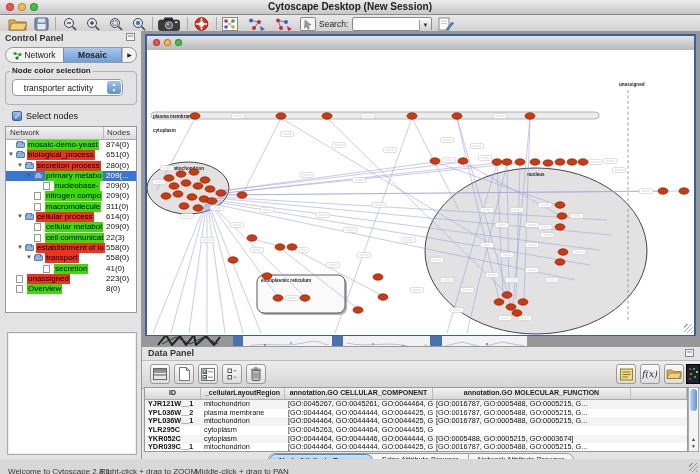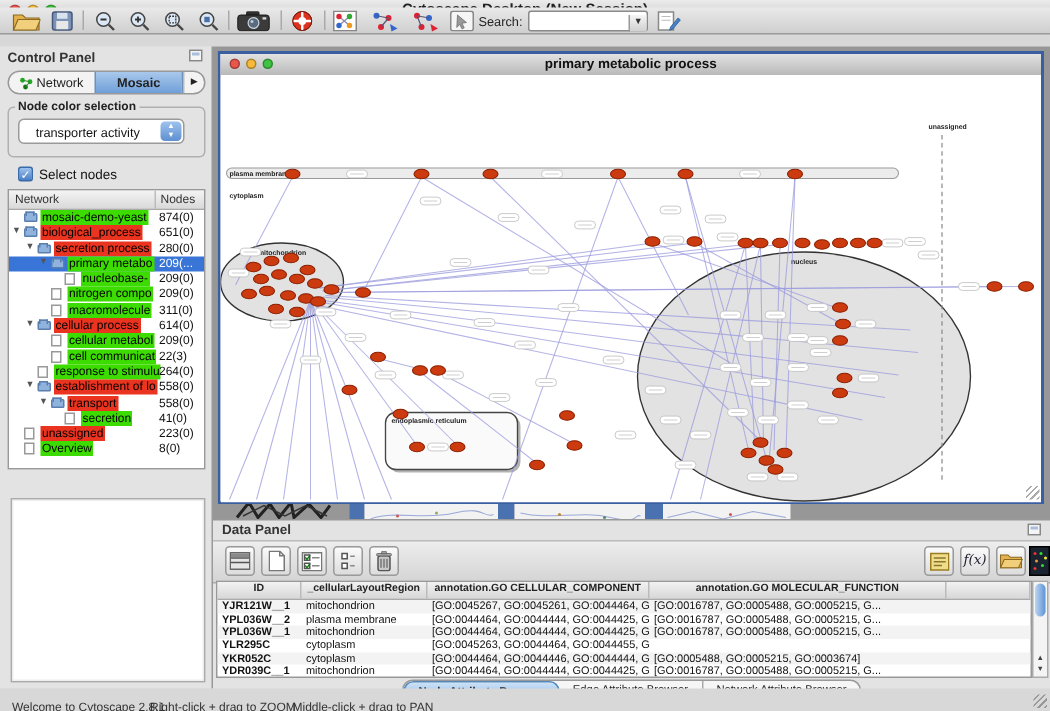--- a/index.html
+++ b/index.html
@@ -4,21 +4,21 @@
 <style>
   html,body{margin:0;padding:0;background:#888;}
   #app{position:relative;width:700px;height:474px;background:#d8d8d8;font-family:"Liberation Sans",sans-serif;overflow:hidden;
        box-shadow:0 2px 8px rgba(0,0,0,.4);}
   .abs{position:absolute;}
   
   #titlebar{left:0;top:0;width:700px;height:14px;background:linear-gradient(#ececec,#c6c6c6);border-bottom:1px solid #8a8a8a;}
   .tl{width:8px;height:8px;border-radius:50%;top:3px;border:1px solid rgba(0,0,0,.25);box-sizing:border-box;}
   #title-text{left:0;right:0;top:1px;text-align:center;font-size:10px;font-weight:bold;color:#222;}
   
-  #toolbar{left:0;top:5px;width:700px;height:17px;background:linear-gradient(#e9e9e9,#cfcfcf);border-bottom:1px solid #9a9a9a;}
+  #toolbar{left:0;top:15px;width:700px;height:17px;background:linear-gradient(#e9e9e9,#cfcfcf);border-bottom:1px solid #9a9a9a;}
   .tsep{top:2px;width:1px;height:13px;background:#aaa;}
   .ticon{top:2px;}
   #search-label{top:4px;font-size:8.5px;color:#222;}
   #search-combo{top:2px;width:78px;height:12px;background:#fff;border:1px solid #8a8a8a;border-radius:2px;}
   #search-arrow{top:2px;left:66px;width:11px;height:11px;background:linear-gradient(#f5f5f5,#d0d0d0);border-left:1px solid #999;font-size:6px;text-align:center;line-height:11px;color:#333;}
   
   #control-panel{left:0;top:31px;width:142px;height:428px;background:#e3e3e3;border-right:1px solid #9a9a9a;box-sizing:border-box;}
   #cp-title{left:5px;top:2px;font-size:9px;font-weight:bold;color:#333;}
   .float-icon{width:9px;height:8px;border:1px solid #888;background:#f5f5f5;box-sizing:border-box;}
   .float-icon::after{content:"";display:block;margin:1px;height:2px;background:#a8bedd;}
@@ -270,25 +270,20 @@
             <span class="tr-file" style="left: 28px;"></span>
             <span class="tr-chip" style="left: 39px; background: rgb(61, 220, 0);">cellular metabol</span>
             <span class="tr-count">209(0)</span>
           </div>
           <div class="tree-row">
             <span class="tr-file" style="left: 28px;"></span>
             <span class="tr-chip" style="left: 39px; background: rgb(61, 220, 0);">cell communicat</span>
             <span class="tr-count">22(3)</span>
           </div>
           <div class="tree-row">
-            <span class="tr-file" style="left: 19px;"></span>
-            <span class="tr-chip" style="left: 30px; background: rgb(61, 220, 0);">response to stimulu</span>
-            <span class="tr-count">264(0)</span>
-          </div>
-          <div class="tree-row">
             <span class="tr-arrow" style="left: 11px;">▼</span>
             <span class="tr-folder" style="left: 19px;"></span>
             <span class="tr-chip" style="left: 30px; background: rgb(234, 52, 32);">establishment of lo</span>
             <span class="tr-count">558(0)</span>
           </div>
           <div class="tree-row">
             <span class="tr-arrow" style="left: 20px;">▼</span>
             <span class="tr-folder" style="left: 28px;"></span>
             <span class="tr-chip" style="left: 39px; background: rgb(234, 52, 32);">transport</span>
             <span class="tr-count">558(0)</span>
@@ -341,21 +336,20 @@
           <path d="M3 7 L 20 3 L 40 8 L 60 3 L 82 7" fill="none" stroke="#9aa8d8" stroke-width="0.7"></path>
           <circle cx="45" cy="5" r="1" fill="#c55"></circle>
         </svg>
     </div>
 
     <div id="net-frame" class="abs">
       <div id="net-titlebar" class="abs">
         <div class="tl2 abs" style="left:6px;background:#e8564c;"></div>
         <div class="tl2 abs" style="left:17px;background:#f5b93c;"></div>
         <div class="tl2 abs" style="left:28px;background:#3fc341;"></div>
-        <div id="net-title" class="abs">primary metabolic process</div>
       </div>
       <svg id="net-canvas" class="abs" width="547" height="285">
           <rect x="0" y="0" width="547" height="285" fill="#ffffff"></rect>
           <rect x="4" y="62" width="448" height="7" rx="3.5" fill="#ececec" stroke="#9a9a9a" stroke-width="0.7"></rect>
           <text x="6" y="67.5" font-size="4.6" fill="#222" style="font-family:&quot;Liberation Sans&quot;,sans-serif;font-weight:bold;">plasma membrane</text>
           <text x="6" y="82" font-size="4.6" fill="#222" style="font-family:&quot;Liberation Sans&quot;,sans-serif;font-weight:bold;">cytoplasm</text>
           <ellipse cx="41" cy="138" rx="41" ry="26" fill="#e2e2e2" stroke="#333" stroke-width="0.9"></ellipse>
           <text x="41" y="120" font-size="4.6" fill="#222" text-anchor="middle" style="font-family:&quot;Liberation Sans&quot;,sans-serif;font-weight:bold;">mitochondrion</text>
           <ellipse cx="389" cy="201" rx="111" ry="83" fill="#e2e2e2" stroke="#333" stroke-width="0.9"></ellipse>
           <text x="389" y="126" font-size="4.6" fill="#222" text-anchor="middle" style="font-family:&quot;Liberation Sans&quot;,sans-serif;font-weight:bold;">nucleus</text>

